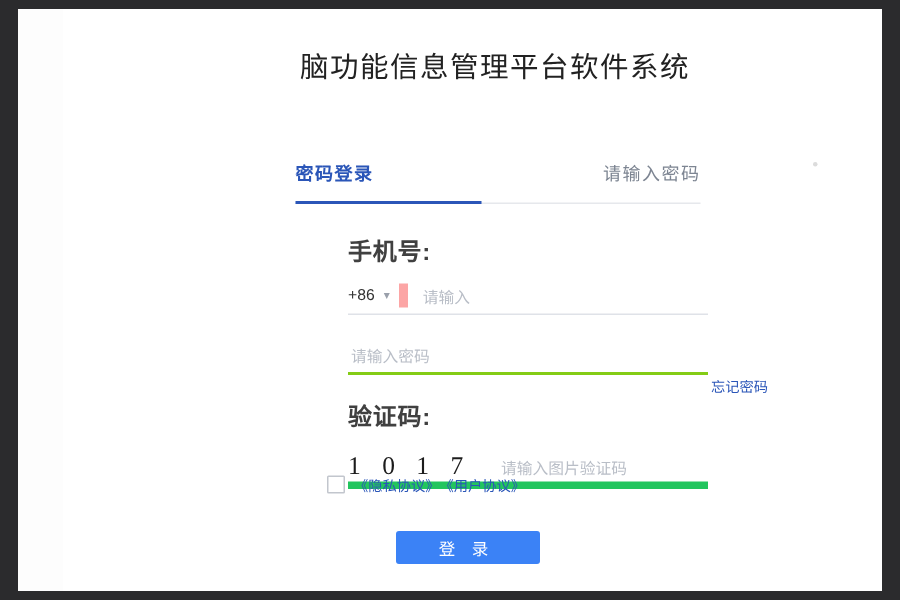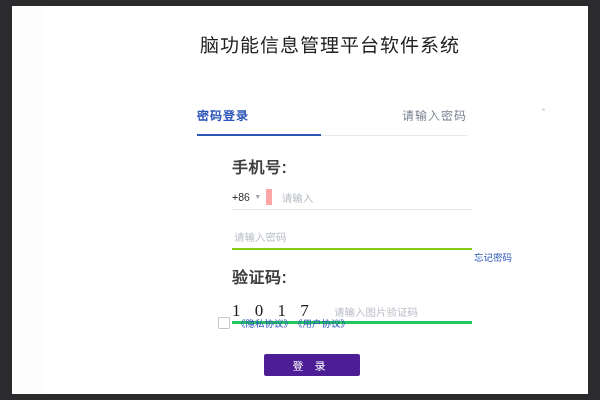--- a/index.html
+++ b/index.html
@@ -145,21 +145,21 @@
     position: absolute;
     right: -40px;
     top: 26px;
     font-size: 9.5px;
     color: #2b56b8;
   }
 
   .captcha-row {
     display: flex;
     align-items: flex-end;
-    border-bottom: 3px solid #22c55e;
+    border-bottom: 5px solid #22c55e;
     height: 26px;
   }
   .captcha-img {
     font-family: "Liberation Serif", serif;
     font-size: 17px;
     letter-spacing: 5px;
     color: #1c1c1c;
     width: 96px;
     line-height: 20px;
   }
@@ -185,21 +185,21 @@
   }
   .agree a { color: #2b56b8; text-decoration: none; }
 
   .login-btn {
     position: absolute;
     top: 348px;
     left: 270px;
     transform: translateX(-50%);
     width: 96px;
     height: 22px;
-    background: #4c1d95;
+    background: #3b82f6;
     color: #fff;
     font-size: 11px;
     letter-spacing: 4px;
     border: none;
     border-radius: 2px;
     display: flex;
     align-items: center;
     justify-content: center;
     cursor: pointer;
     padding-left: 4px;

